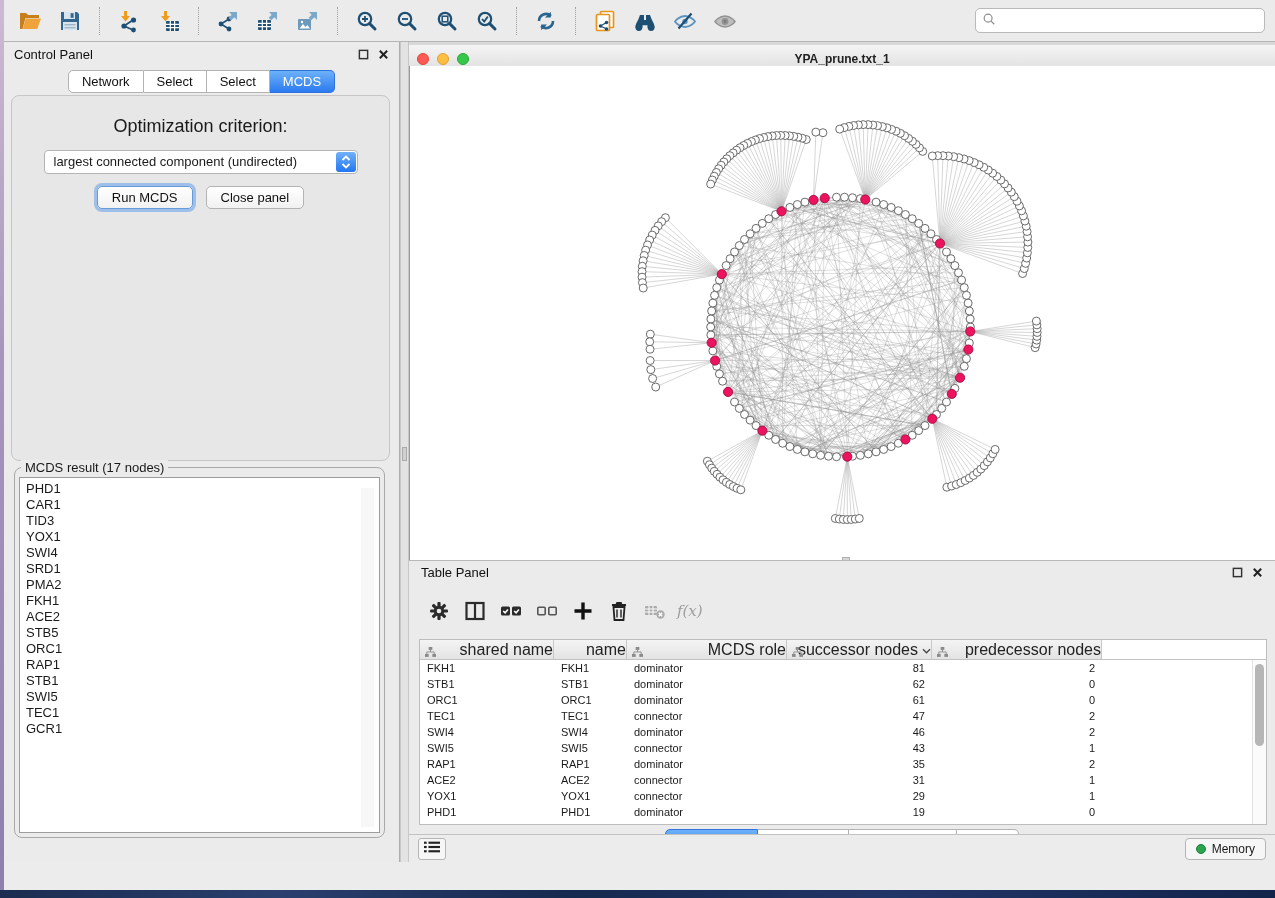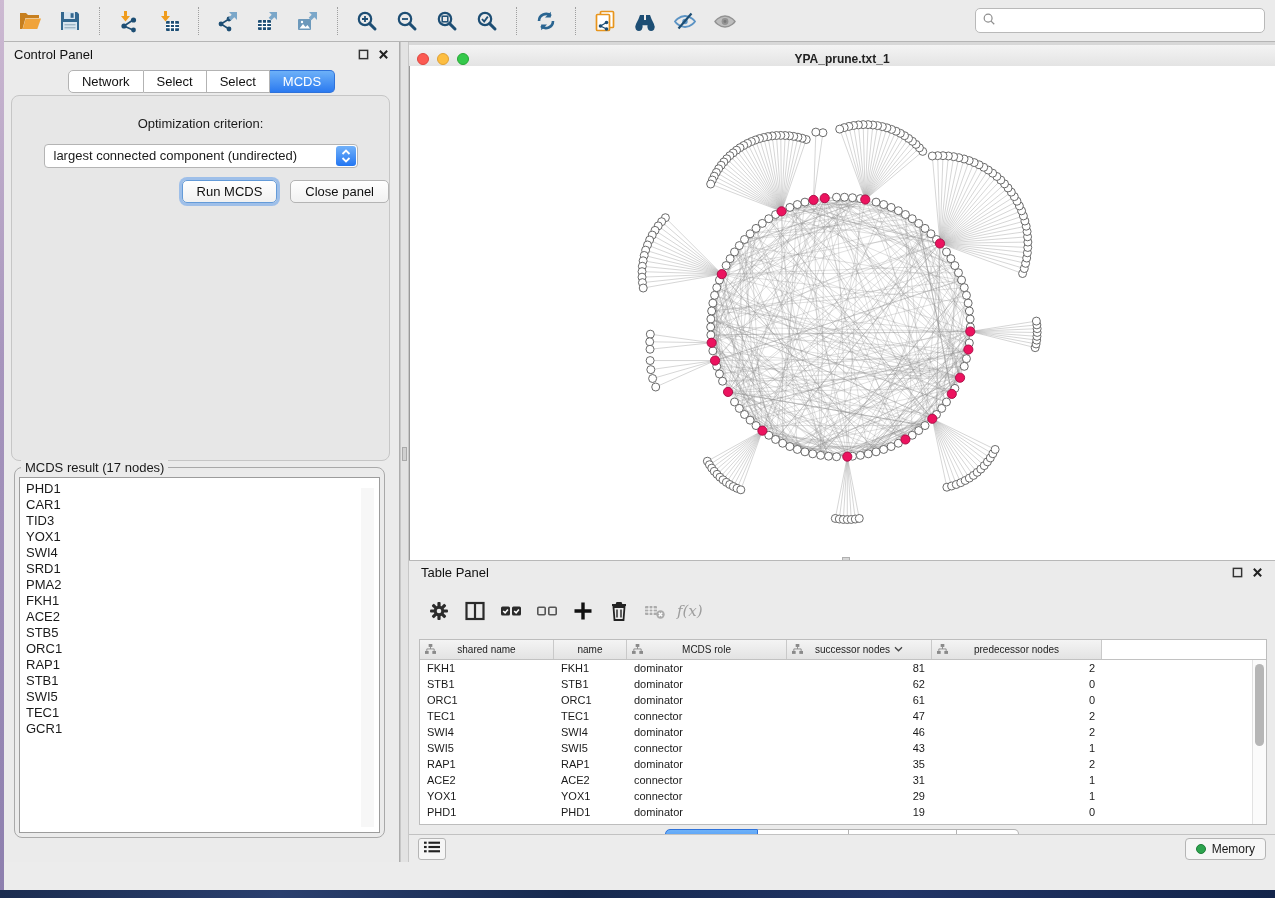--- a/index.html
+++ b/index.html
@@ -36,28 +36,28 @@
   #cp-tabs { position:absolute; left:0; top:28px; width:100%; display:flex; justify-content:center; }
   .seg { display:inline-flex; }
   .seg .tab { padding:2px 13px; font-size:13px; line-height:17px; background:#fff;
     border:1px solid #b3b3b3; border-left:none; color:#111; }
   .seg .tab:first-child { border-left:1px solid #b3b3b3; border-radius:5px 0 0 5px; }
   .seg .tab:last-child { border-radius:0 5px 5px 0; }
   .seg .tab.sel { background:linear-gradient(#6db1f8,#2b7af0); border-color:#2f72d9; color:#fff; }
 
   #cp-inner { position:absolute; left:7px; right:9px; top:53px; height:366px;
     background:#e7e7e7; border:1px solid #c6c6c6; border-radius:8px; text-align:center; }
-  #opt-label { margin-top:20px; font-size:13px; }
+  #opt-label { margin-top:20px; font-size:18px; }
   #mac-select { position:relative; width:314px; height:24px; margin:13px auto 0 auto; background:#fff;
     border:1px solid #b4b4b4; border-radius:4px; font-size:13px; line-height:22px; text-align:left;
     padding-left:9px; }
   #mac-select .stepper { position:absolute; right:1px; top:1px; width:20px; height:20px;
     border-radius:3px; background:linear-gradient(#71b1f9,#2376f2); display:flex; align-items:center;
     justify-content:center; }
-  #cp-buttons { margin-top:12px; display:flex; justify-content:flex-end; gap:13px; }
+  #cp-buttons { margin-top:12px; display:flex; justify-content:center; gap:13px; }
   .btn { padding:3px 14px; font-size:13px; background:linear-gradient(#ffffff,#f1f1f1);
     border:1px solid #b4b4b4; border-radius:5px; color:#111; }
   .btn.focused { box-shadow:0 0 0 3px rgba(110,165,235,.6); border-color:#649bd8; }
 
   #mcds-group { position:absolute; left:10px; right:14px; top:425px; height:371px;
     border:1px solid #a9a9a9; border-radius:8px; }
   #mcds-legend { position:absolute; top:-8px; left:6px; background:#ebebeb; padding:0 4px; font-size:13px; }
   #mcds-list { position:absolute; left:4px; right:4px; top:9px; bottom:4px; background:#fff;
     border:1px solid #9c9c9c; overflow:hidden; padding:3px 0 0 6px; }
   #mcds-list .item { font-size:13px; line-height:16px; }
@@ -88,22 +88,22 @@
   #table-panel { position:absolute; left:0; right:0; top:518px; bottom:0; background:#ebebeb;
     border-top:1px solid #b8b8b8; }
   #tp-head { height:22px; display:flex; align-items:center; padding:0 12px; }
   #tp-toolbar { position:absolute; left:14px; top:30px; height:40px; display:flex; align-items:center; gap:4px; }
   .tt-btn { width:32px; height:32px; border:none; background:transparent; display:flex; align-items:center; justify-content:center; }
 
   #tbl-container { position:absolute; left:10px; right:8px; top:78px; height:186px; background:#fff;
     border:1px solid #bdbdbd; }
   #tbl-header { display:flex; height:20px; background:linear-gradient(#f4f4f4,#e3e3e3);
     border-bottom:1px solid #c2c2c2; }
-  .th { position:relative; display:flex; align-items:center; justify-content:center; gap:4px;
-    font-size:10px; color:#222; border-right:1px solid #c9c9c9; }
+  .th { position:relative; display:flex; align-items:center; justify-content:flex-end; gap:4px;
+    font-size:16px; color:#222; border-right:1px solid #c9c9c9; }
   .th .tree { position:absolute; left:5px; top:4px; }
   .th-fill { flex:1; background:#fff; }
   #tbl-body { position:absolute; left:0; right:14px; top:20px; bottom:0; overflow:hidden; }
   .trow { display:flex; height:16px; }
   .td { font-size:11px; line-height:16px; padding:0 7px; white-space:nowrap; overflow:hidden; }
   .td.num { text-align:right; }
   #tbl-vscroll { position:absolute; right:0; top:20px; bottom:0; width:14px; background:#fbfbfb;
     border-left:1px solid #e2e2e2; }
   #tbl-vscroll .thumb { position:absolute; left:2px; right:2px; top:4px; height:82px; background:#b6b6b6; border-radius:6px; }
 

